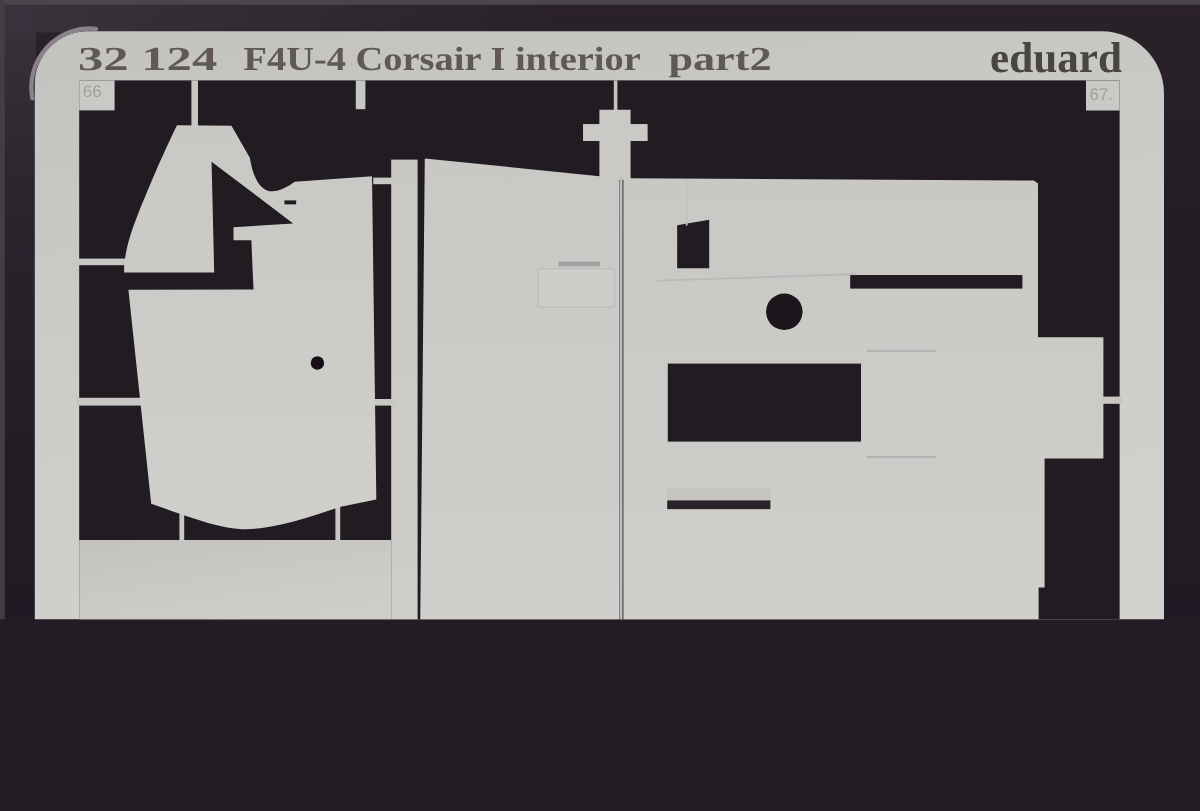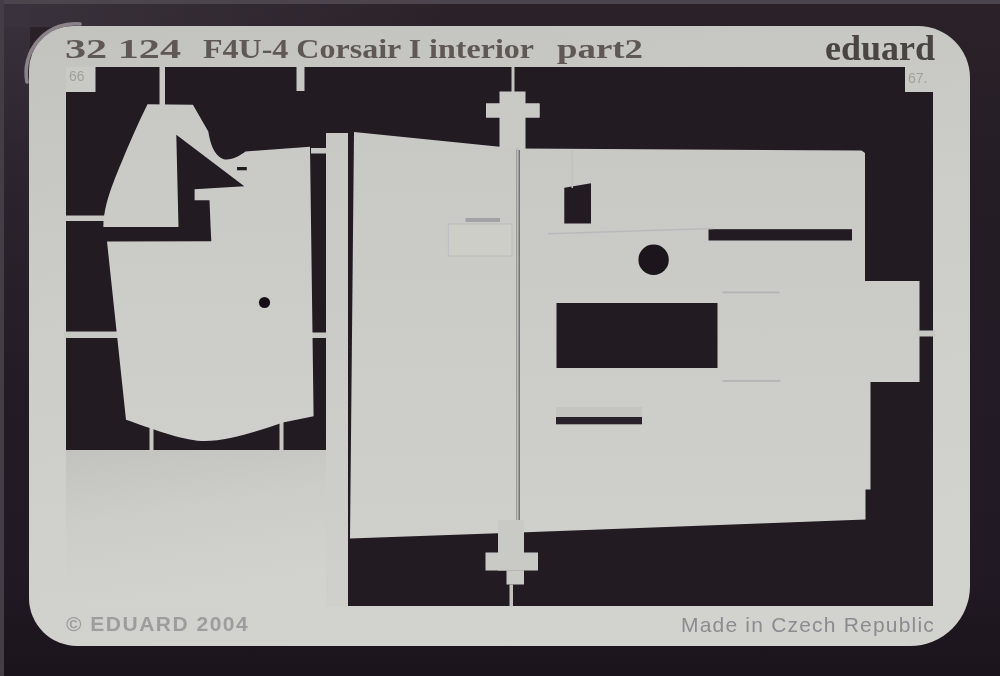--- a/index.html
+++ b/index.html
@@ -1,16 +1,16 @@
 <!DOCTYPE html>
 <html><head>
 <meta charset="utf-8">
 <style>
   html,body{margin:0;padding:0;background:#241c25;}
-  #stage{position:relative;width:1000px;height:676px;overflow:hidden;
+  #stage{position:relative;width:1000px;height:516px;overflow:hidden;
          font-family:"Liberation Sans",sans-serif;}
   svg{display:block;}
 </style>
 </head>
 <body>
 <div id="stage">
 <svg width="1000" height="676" viewBox="0 0 1000 676">
 <defs>
   <linearGradient id="bgGrad" x1="0" y1="0" x2="0" y2="1">
     <stop offset="0" stop-color="#2b2229"></stop>

